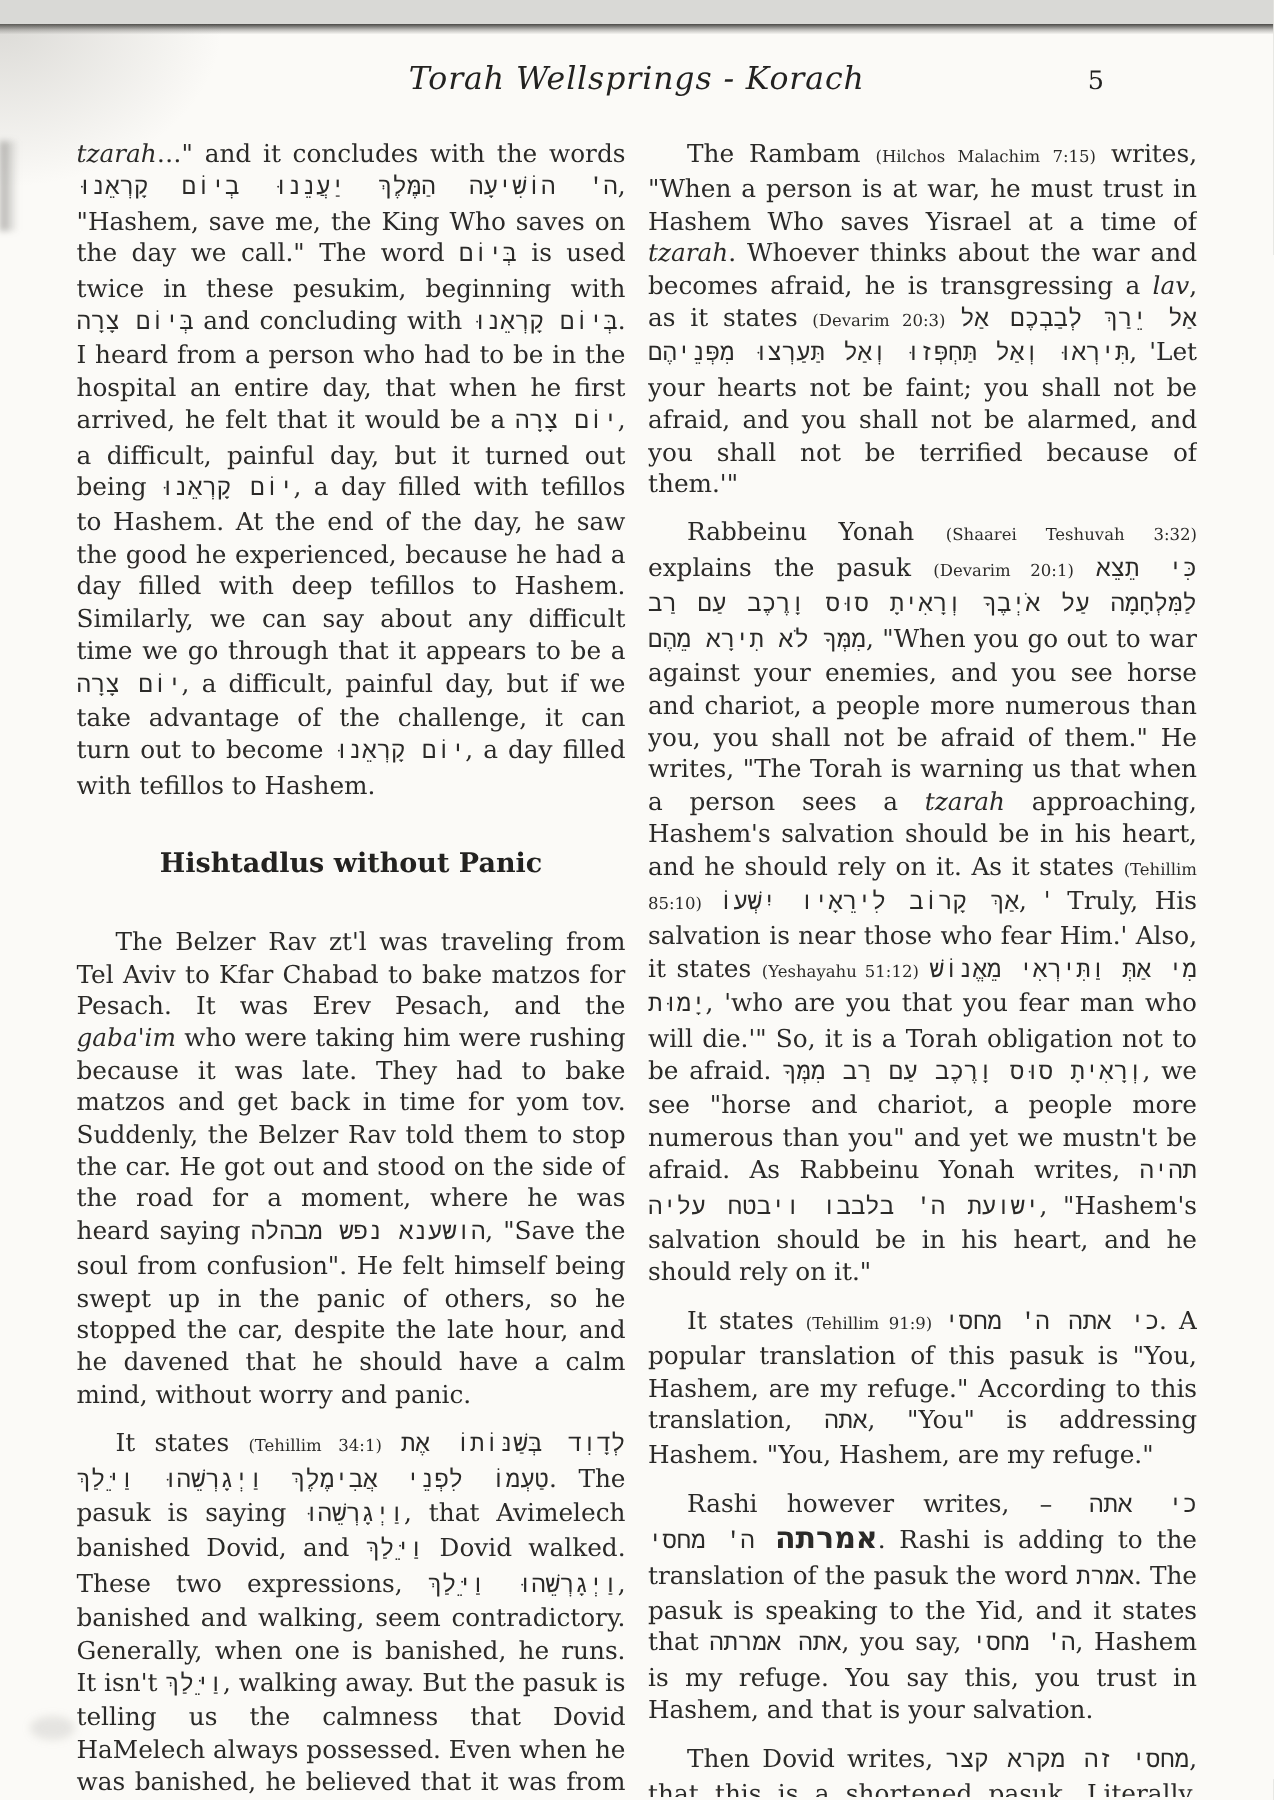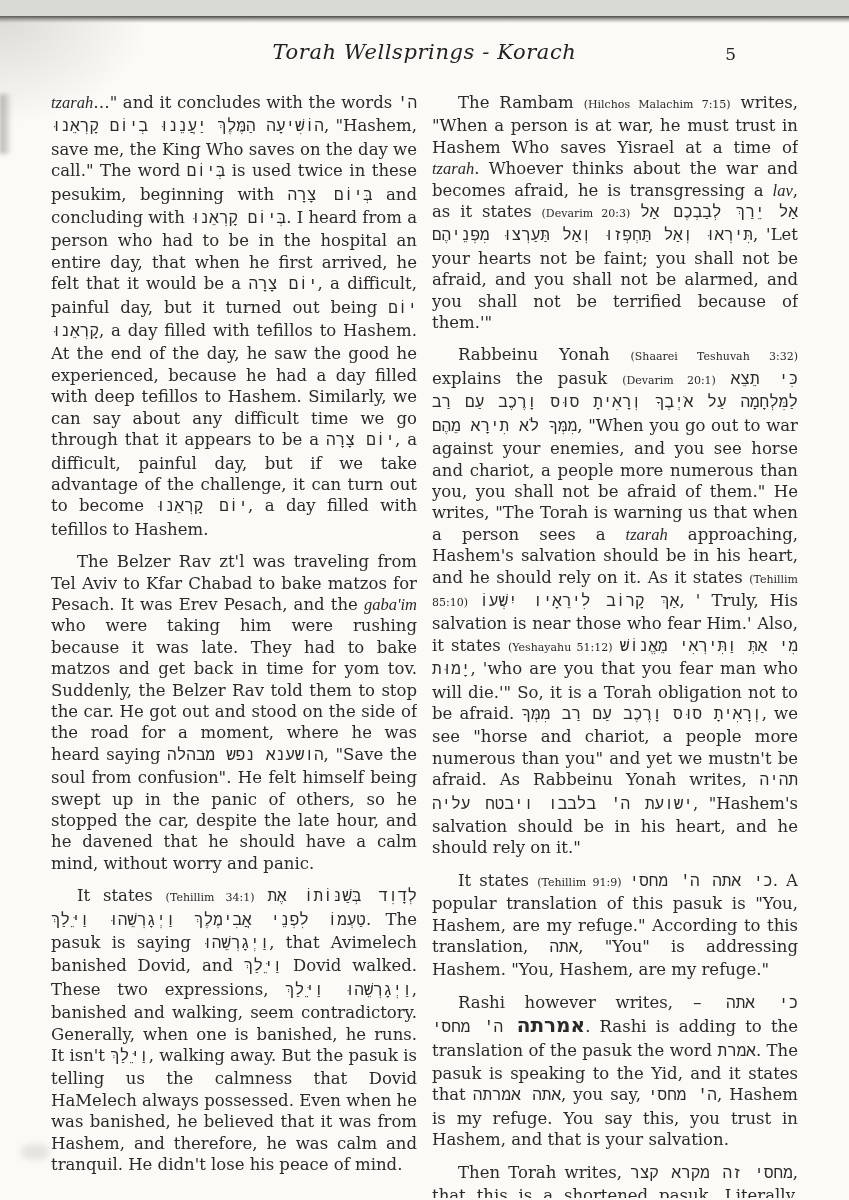--- a/index.html
+++ b/index.html
@@ -45,21 +45,21 @@
     font-size:16.5px;
     line-height:21.4px;
     text-align:justify;
   }
   p.indent { text-indent:26px; }
   h2.section-heading {
     font-size:18px; font-weight:bold; text-align:center;
     margin:31px 0 31px 0; color:#232220;
     font-family:"DejaVu Serif", serif;
   }
-  .run-it { font-style:italic;font-family:Liberation Serif, serif; }
+  .run-it { font-style:italic; }
   .run-ref { font-size:11px; }
   .run-he { font-family:Liberation Mono, monospace; font-size:16px; }
   .run-hb { font-family:"DejaVu Serif","DejaVu Sans",serif; font-size:20px; font-weight:bold; }
 </style>
 </head>
 <body>
 
 <div class="page">
   <div class="scan-top"></div>
   <div class="corner-shade"></div>
@@ -67,24 +67,25 @@
   <div class="smudge-b"></div>
 
   <div class="header">
     <span class="title">Torah Wellsprings - Korach</span>
     <span class="pagenum">5</span>
   </div>
 
   <div class="columns">
     <div class="col">
         <p class="para"><span class="run-it">tzarah</span><span class="run-en">…" and it concludes with the words </span><span class="run-he">ה' הוֹשִׁיעָה הַמֶּלֶךְ יַעֲנֵנוּ בְיוֹם קָרְאֵנוּ</span><span class="run-en">, "Hashem, save me, the King Who saves on the day we call." The word </span><span class="run-he">בְּיוֹם</span><span class="run-en"> is used twice in these pesukim, beginning with </span><span class="run-he">בְּיוֹם צָרָה</span><span class="run-en"> and concluding with </span><span class="run-he">בְּיוֹם קָרְאֵנוּ</span><span class="run-en">. I heard from a person who had to be in the hospital an entire day, that when he first arrived, he felt that it would be a </span><span class="run-he">יוֹם צָרָה</span><span class="run-en">, a difficult, painful day, but it turned out being </span><span class="run-he">יוֹם קָרְאֵנוּ</span><span class="run-en">, a day filled with tefillos to Hashem. At the end of the day, he saw the good he experienced, because he had a day filled with deep tefillos to Hashem. Similarly, we can say about any difficult time we go through that it appears to be a </span><span class="run-he">יוֹם צָרָה</span><span class="run-en">, a difficult, painful day, but if we take advantage of the challenge, it can turn out to become </span><span class="run-he">יוֹם קָרְאֵנוּ</span><span class="run-en">, a day filled with tefillos to Hashem.</span></p>
+        <h2 class="section-heading">Hishtadlus without Panic</h2>
         <p class="para indent"><span class="run-en">The Belzer Rav zt'l was traveling from Tel Aviv to Kfar Chabad to bake matzos for Pesach. It was Erev Pesach, and the </span><span class="run-it">gaba'im</span><span class="run-en"> who were taking him were rushing because it was late. They had to bake matzos and get back in time for yom tov. Suddenly, the Belzer Rav told them to stop the car. He got out and stood on the side of the road for a moment, where he was heard saying </span><span class="run-he">הושענא נפש מבהלה</span><span class="run-en">, "Save the soul from confusion". He felt himself being swept up in the panic of others, so he stopped the car, despite the late hour, and he davened that he should have a calm mind, without worry and panic.</span></p>
         <p class="para indent"><span class="run-en">It states </span><span class="run-ref">(Tehillim 34:1)</span><span class="run-en"> </span><span class="run-he">לְדָוִד בְּשַׁנּוֹתוֹ אֶת טַעְמוֹ לִפְנֵי אֲבִימֶלֶךְ וַיְגָרְשֵׁהוּ וַיֵּלַךְ</span><span class="run-en">. The pasuk is saying </span><span class="run-he">וַיְגָרְשֵׁהוּ</span><span class="run-en">, that Avimelech banished Dovid, and </span><span class="run-he">וַיֵּלַךְ</span><span class="run-en"> Dovid walked. These two expressions, </span><span class="run-he">וַיְגָרְשֵׁהוּ וַיֵּלַךְ</span><span class="run-en">, banished and walking, seem contradictory. Generally, when one is banished, he runs. It isn't </span><span class="run-he">וַיֵּלַךְ</span><span class="run-en">, walking away. But the pasuk is telling us the calmness that Dovid HaMelech always possessed. Even when he was banished, he believed that it was from Hashem, and therefore, he was calm and tranquil. He didn't lose his peace of mind.</span></p>
       </div>
     <div class="col">
         <p class="para indent"><span class="run-en">The Rambam </span><span class="run-ref">(Hilchos Malachim 7:15)</span><span class="run-en"> writes, "When a person is at war, he must trust in Hashem Who saves Yisrael at a time of </span><span class="run-it">tzarah</span><span class="run-en">. Whoever thinks about the war and becomes afraid, he is transgressing a </span><span class="run-it">lav</span><span class="run-en">, as it states </span><span class="run-ref">(Devarim 20:3)</span><span class="run-en"> </span><span class="run-he">אַל יֵרַךְ לְבַבְכֶם אַל תִּירְאוּ וְאַל תַּחְפְּזוּ וְאַל תַּעַרְצוּ מִפְּנֵיהֶם</span><span class="run-en">, 'Let your hearts not be faint; you shall not be afraid, and you shall not be alarmed, and you shall not be terrified because of them.'"</span></p>
         <p class="para indent"><span class="run-en">Rabbeinu Yonah </span><span class="run-ref">(Shaarei Teshuvah 3:32)</span><span class="run-en"> explains the pasuk </span><span class="run-ref">(Devarim 20:1)</span><span class="run-en"> </span><span class="run-he">כִּי תֵצֵא לַמִּלְחָמָה עַל אֹיְבֶךָ וְרָאִיתָ סוּס וָרֶכֶב עַם רַב מִמְּךָ לֹא תִירָא מֵהֶם</span><span class="run-en">, "When you go out to war against your enemies, and you see horse and chariot, a people more numerous than you, you shall not be afraid of them." He writes, "The Torah is warning us that when a person sees a </span><span class="run-it">tzarah</span><span class="run-en"> approaching, Hashem's salvation should be in his heart, and he should rely on it. As it states </span><span class="run-ref">(Tehillim 85:10)</span><span class="run-en"> </span><span class="run-he">אַךְ קָרוֹב לִירֵאָיו יִשְׁעוֹ</span><span class="run-en">, ' Truly, His salvation is near those who fear Him.' Also, it states </span><span class="run-ref">(Yeshayahu 51:12)</span><span class="run-en"> </span><span class="run-he">מִי אַתְּ וַתִּירְאִי מֵאֱנוֹשׁ יָמוּת</span><span class="run-en">, 'who are you that you fear man who will die.'" So, it is a Torah obligation not to be afraid. </span><span class="run-he">וְרָאִיתָ סוּס וָרֶכֶב עַם רַב מִמְּךָ</span><span class="run-en">, we see "horse and chariot, a people more numerous than you" and yet we mustn't be afraid. As Rabbeinu Yonah writes, </span><span class="run-he">תהיה ישועת ה' בלבבו ויבטח עליה</span><span class="run-en">, "Hashem's salvation should be in his heart, and he should rely on it."</span></p>
         <p class="para indent"><span class="run-en">It states </span><span class="run-ref">(Tehillim 91:9)</span><span class="run-en"> </span><span class="run-he">כי אתה ה' מחסי</span><span class="run-en">. A popular translation of this pasuk is "You, Hashem, are my refuge." According to this translation, </span><span class="run-he">אתה</span><span class="run-en">, "You" is addressing Hashem. "You, Hashem, are my refuge."</span></p>
         <p class="para indent"><span class="run-en">Rashi however writes, </span><span class="run-he">כי אתה – </span><span class="run-hb">אמרתה</span><span class="run-he"> ה' מחסי</span><span class="run-en">. Rashi is adding to the translation of the pasuk the word </span><span class="run-he">אמרת</span><span class="run-en">. The pasuk is speaking to the Yid, and it states that </span><span class="run-he">אתה אמרתה</span><span class="run-en">, you say, </span><span class="run-he">ה' מחסי</span><span class="run-en">, Hashem is my refuge. You say this, you trust in Hashem, and that is your salvation.</span></p>
-        <p class="para indent"><span class="run-en">Then Torah writes, </span><span class="run-he">מחסי זה מקרא קצר</span><span class="run-en">, that this is a shortened pasuk. Literally, this means that the pasuk is written in brief, because it left out the word </span><span class="run-he">אמרת</span><span class="run-en">. We can also explain that Rashi is hinting to us that with this </span></p>
+        <p class="para indent"><span class="run-en">Then Dovid writes, </span><span class="run-he">מחסי זה מקרא קצר</span><span class="run-en">, that this is a shortened pasuk. Literally, this means that the pasuk is written in brief, because it left out the word </span><span class="run-he">אמרת</span><span class="run-en">. We can also explain that Rashi is hinting to us that with this </span></p>
       </div>
   </div>
 </div>
 
 </body></html>

